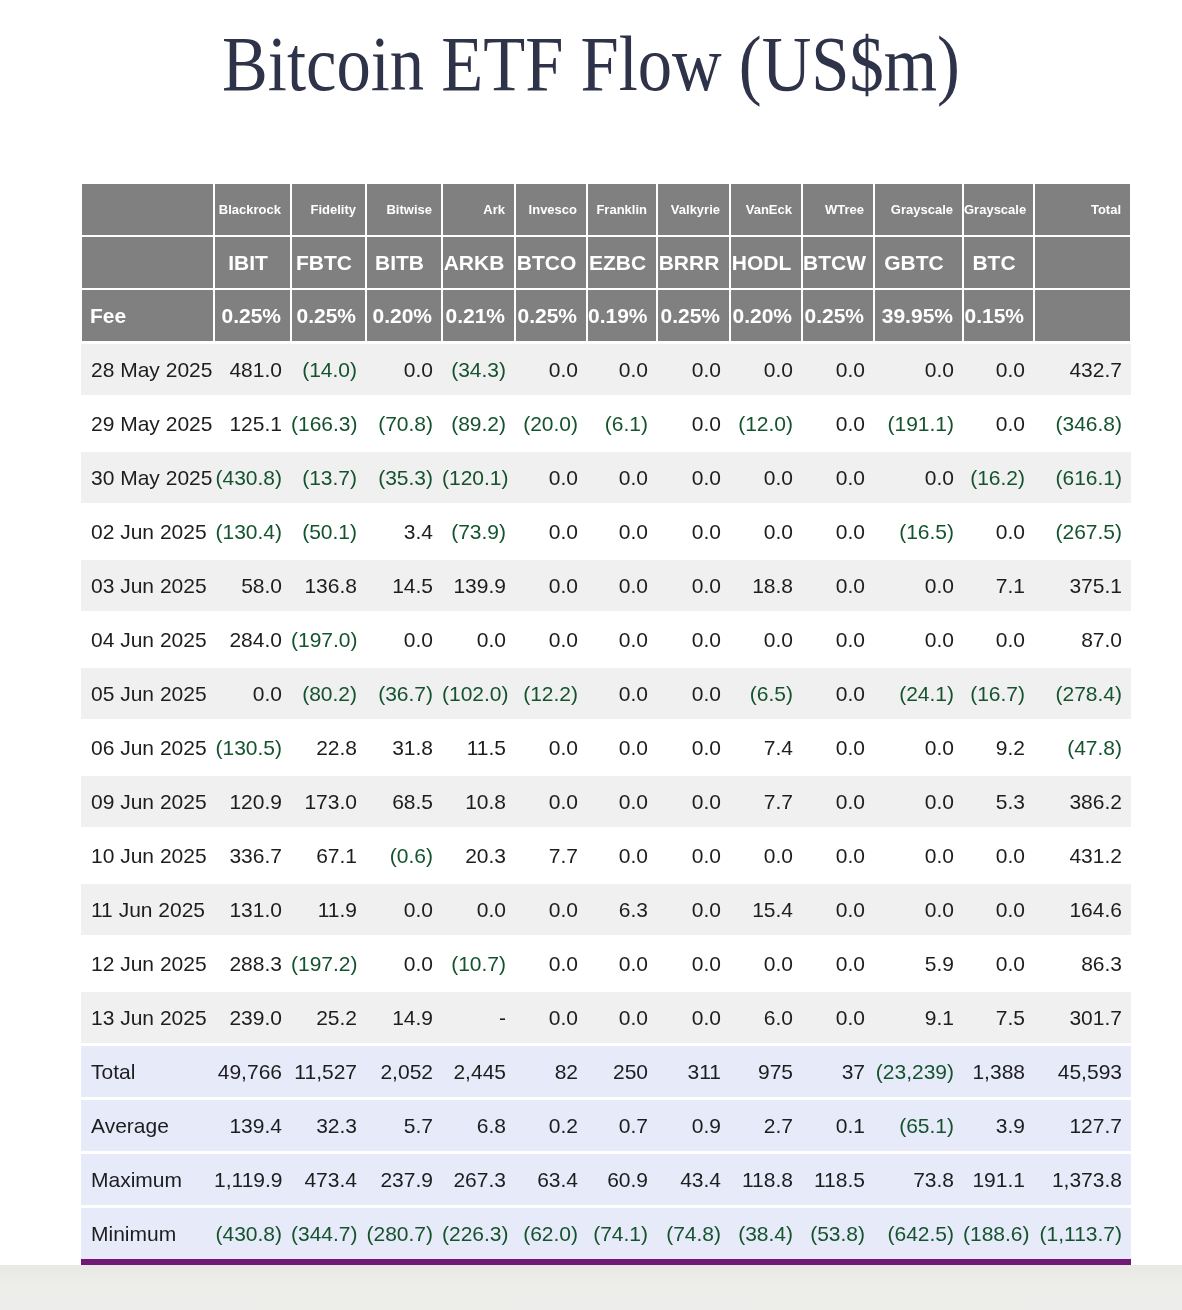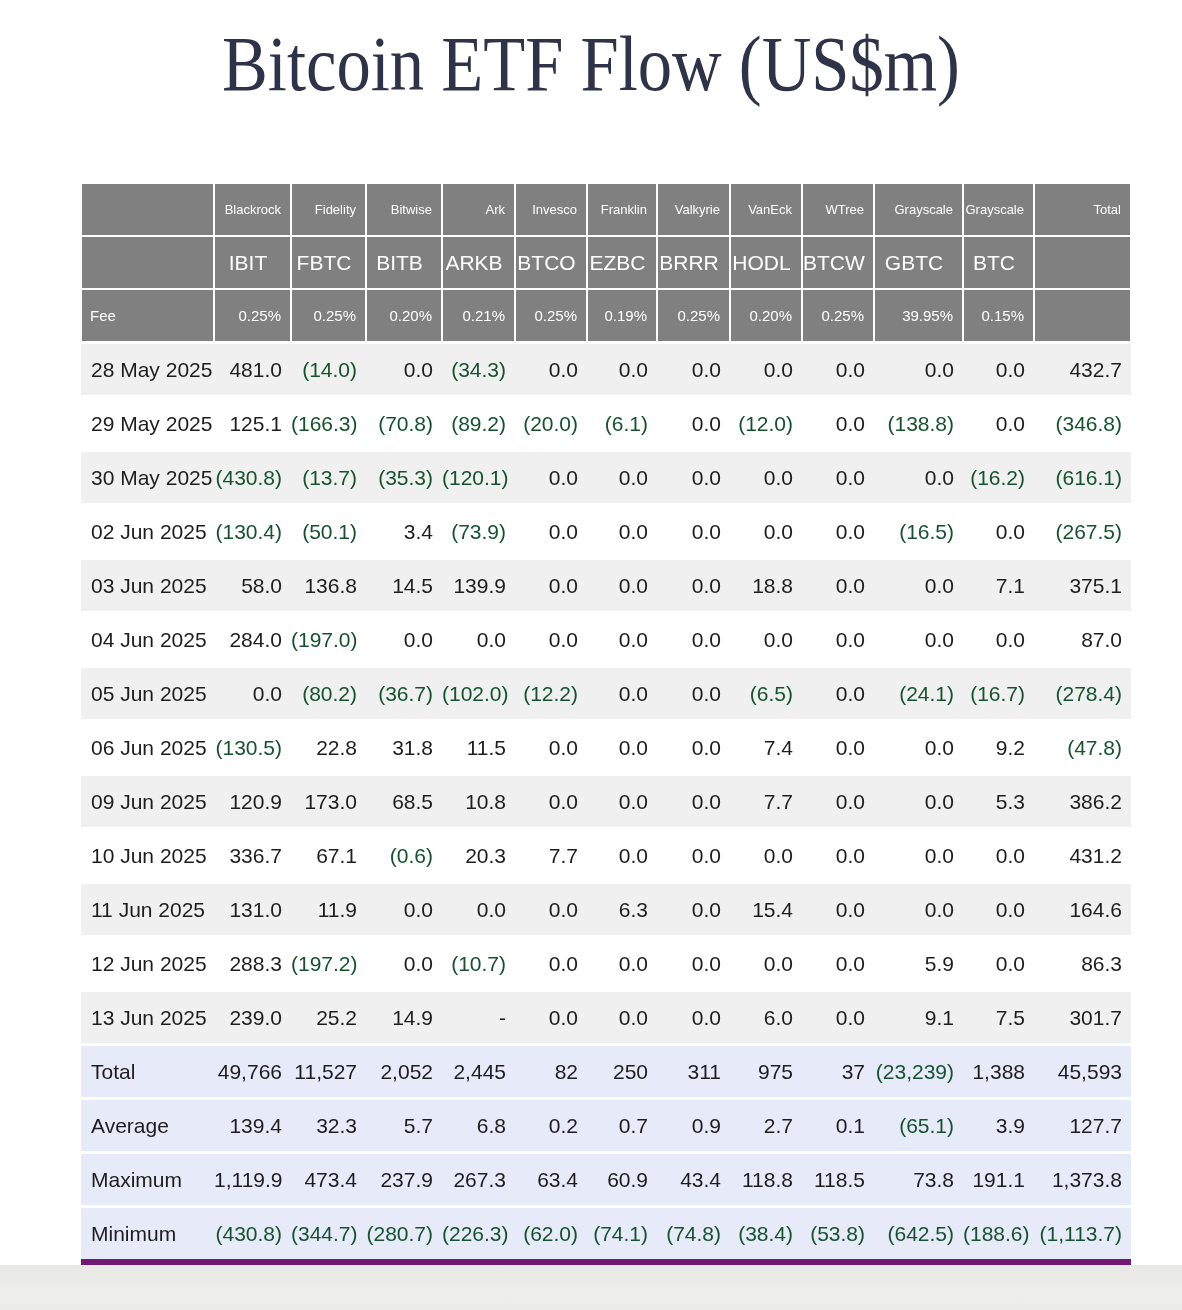--- a/index.html
+++ b/index.html
@@ -28,31 +28,31 @@
   .table-wrap { margin: 64px 0 0 80px; }
   table {
     border-collapse: collapse;
     table-layout: fixed;
     width: 1050px;
   }
   thead th {
     background: #808080;
     color: #ffffff;
     border: 2px solid #ffffff;
-    font-weight: 400;
+    font-weight: 700;
     text-align: right;
     padding: 0 9px 0 0;
     height: 51px;
     overflow: hidden;
     white-space: nowrap;
   }
   thead th.first { text-align: left; padding-left: 8px; }
   thead tr.prov-row th { font-size: 13px; }
   thead tr.tick-row th { font-size: 21px; text-align: center; }
-  thead tr.fee-row th  { font-size: 15px; }
+  thead tr.fee-row th  { font-size: 21px; }
   thead th.total-hdr   { font-size: 22px; }
   tbody td {
     font-size: 21px;
     color: #1d1d1f;
     text-align: right;
     padding: 0 9px 0 0;
     height: 51px;
     border-top: 3px solid #ffffff;
     white-space: nowrap;
     overflow: hidden;
@@ -158,21 +158,21 @@
             <td class="label">29 May 2025</td>
             <td>125.1</td>
             <td class="neg">(166.3)</td>
             <td class="neg">(70.8)</td>
             <td class="neg">(89.2)</td>
             <td class="neg">(20.0)</td>
             <td class="neg">(6.1)</td>
             <td>0.0</td>
             <td class="neg">(12.0)</td>
             <td>0.0</td>
-            <td class="neg">(138.8)</td>
+            <td class="neg">(191.1)</td>
             <td>0.0</td>
             <td class="neg">(346.8)</td>
           </tr>
           <tr class="row-even">
             <td class="label">30 May 2025</td>
             <td class="neg">(430.8)</td>
             <td class="neg">(13.7)</td>
             <td class="neg">(35.3)</td>
             <td class="neg">(120.1)</td>
             <td>0.0</td>

